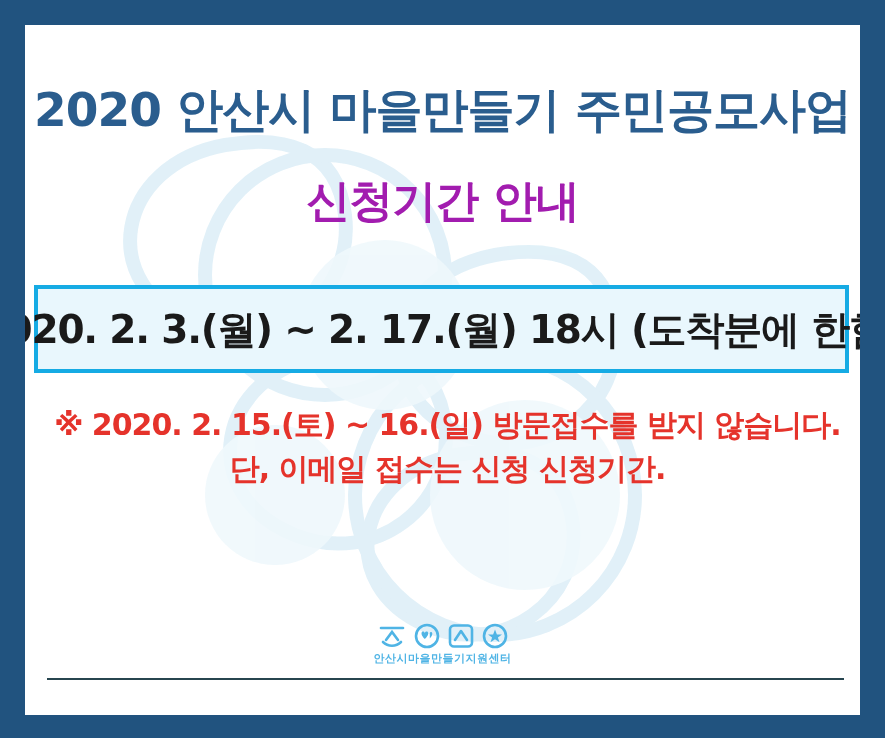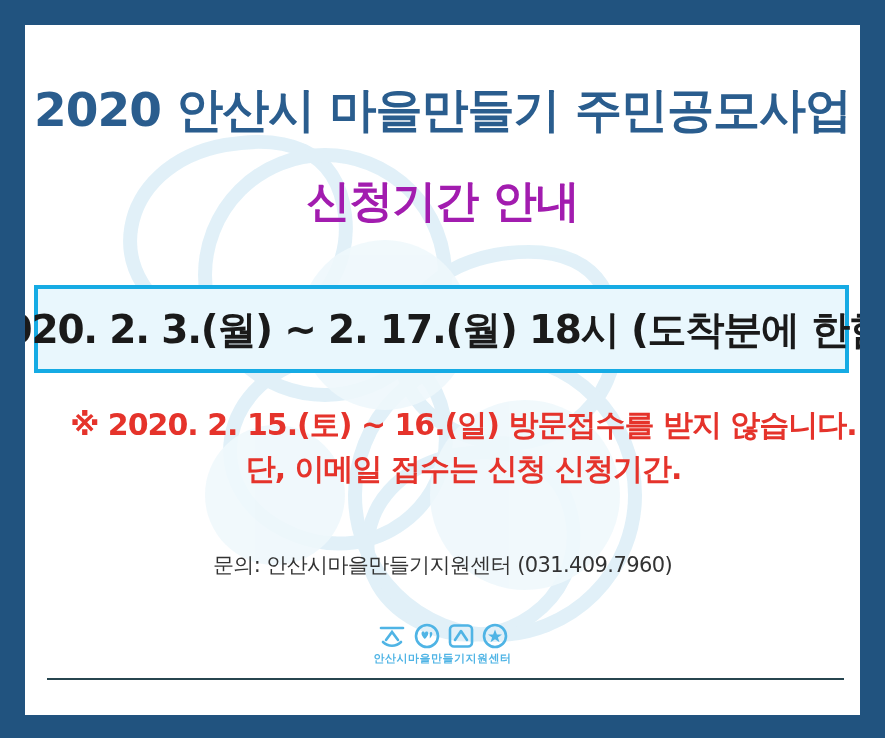--- a/index.html
+++ b/index.html
@@ -108,21 +108,20 @@
     position: absolute;
     left: 0;
     top: 378px;
     width: 845px;
     text-align: center;
     color: #E5332B;
     font-size: 30px;
     font-weight: bold;
     letter-spacing: -1px;
     line-height: 1.45;
-    padding-left: 16px;
   }
   .notice-line {
     display: block;
     white-space: nowrap;
   }
 
   
   .contact {
     position: absolute;
     left: 0;
@@ -200,21 +199,20 @@
 
       <div class="period-box">
         <span class="period-text">2020. 2. 3.(월) ~ 2. 17.(월) 18시 (도착분에 한함)</span>
       </div>
 
       <div class="notice">
         <span class="notice-line">※ 2020. 2. 15.(토) ~ 16.(일) 방문접수를 받지 않습니다.</span>
         <span class="notice-line">단, 이메일 접수는 신청 신청기간.</span>
       </div>
 
-      <div class="contact">문의: 안산시마을만들기지원센터 (031.409.7960)</div>
 
       <div class="logo">
         <div class="logo-marks">
 
           <svg width="30" height="26" viewBox="0 0 30 26" aria-hidden="true">
             <g fill="none" stroke="#4FB4E5" stroke-width="2.6" stroke-linecap="round">
               <line x1="4" y1="5" x2="26" y2="5"></line>
               <path d="M9 17 L15 9 L21 17"></path>
               <path d="M6 19 C 11 24, 19 24, 24 19"></path>
             </g>

